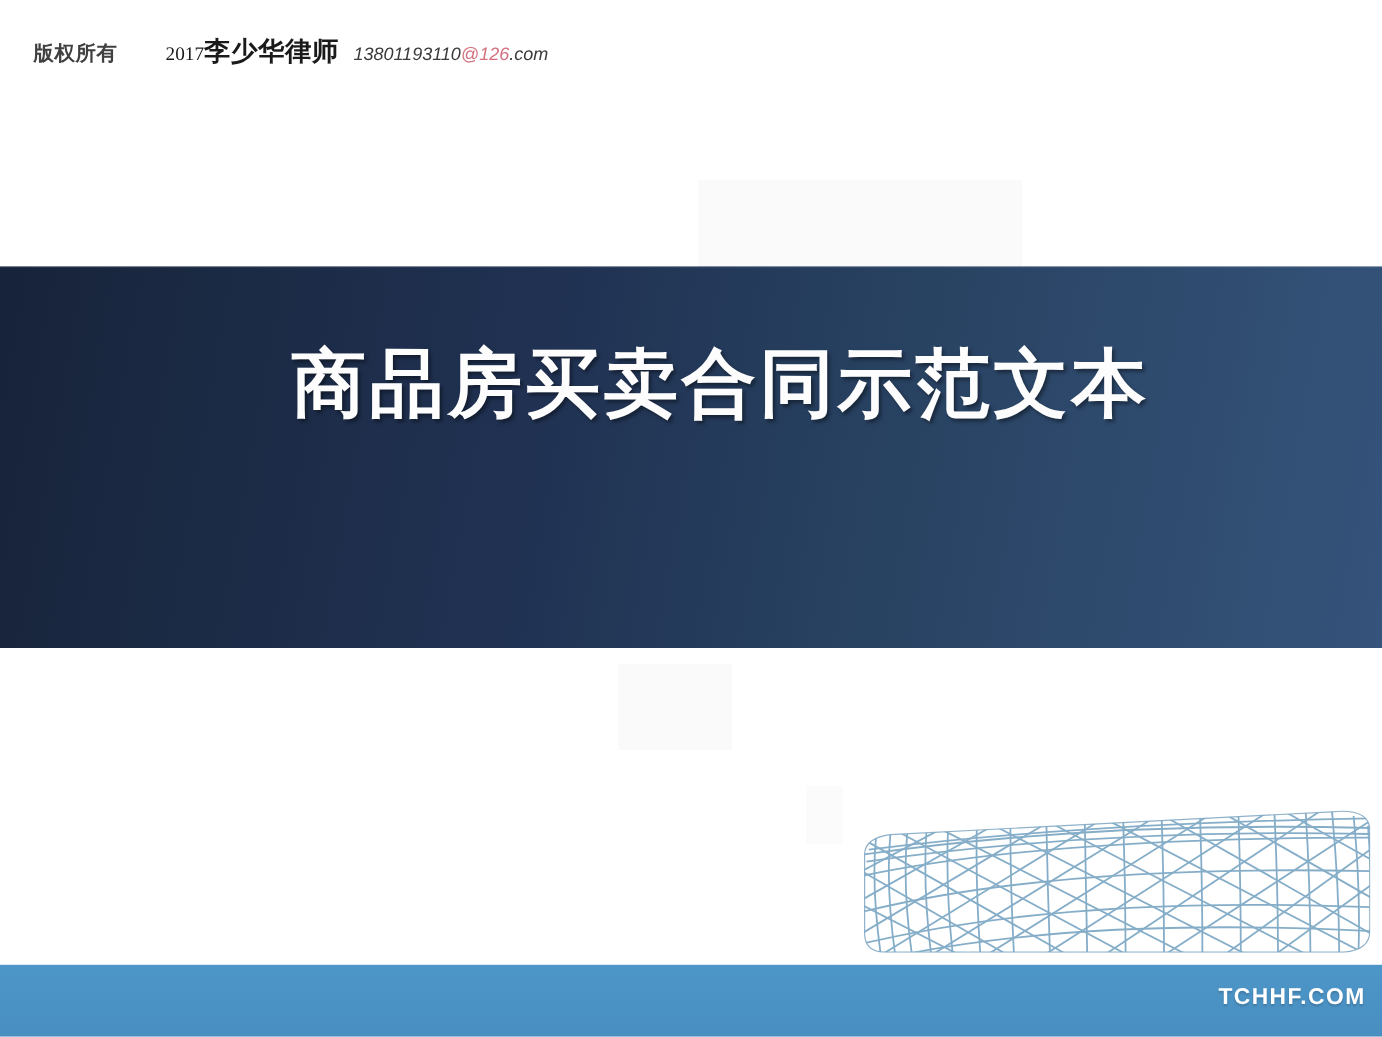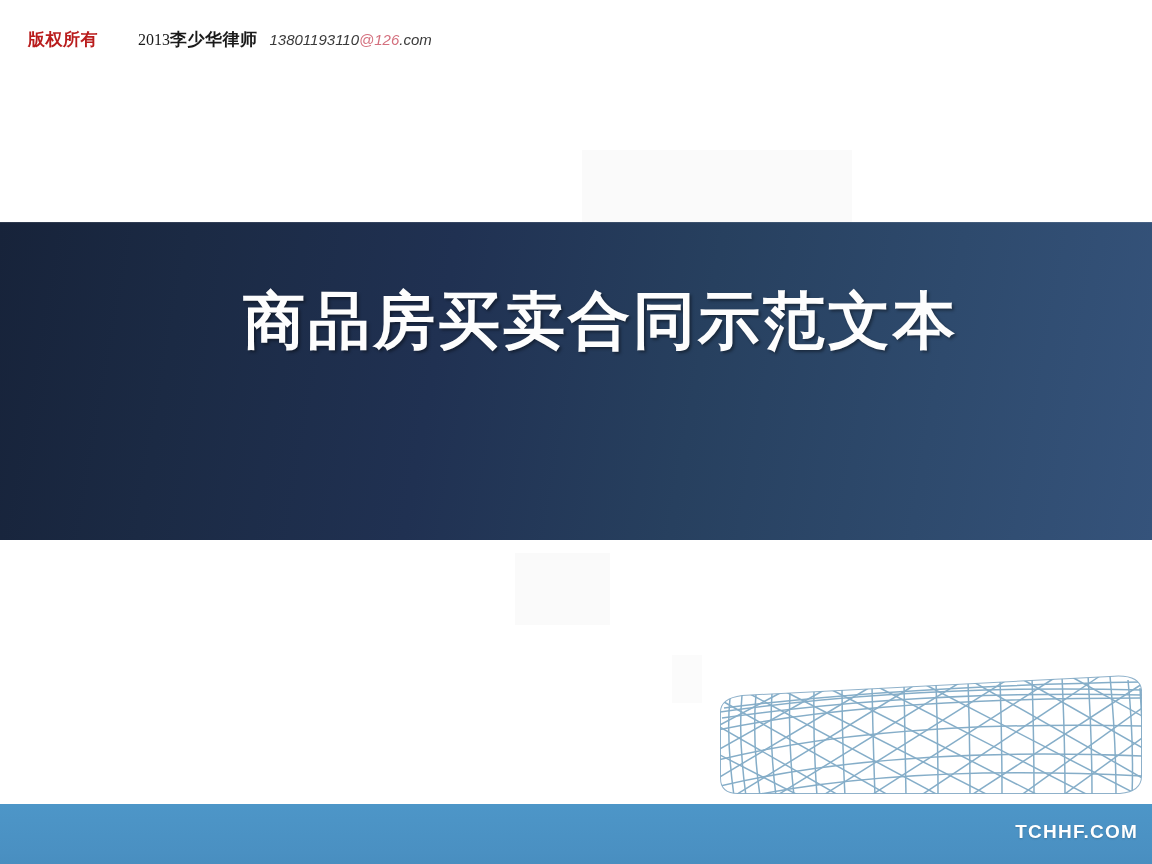--- a/index.html
+++ b/index.html
@@ -53,33 +53,33 @@
     height: 32px;
     display: flex;
     align-items: baseline;
     white-space: nowrap;
   }
   .hdr-copyright {
     margin-left: 28px;
     font-family: "Liberation Sans", sans-serif;
     font-weight: bold;
     font-size: 17px;
-    color: #b91c1c;
+    color: #404040;
     letter-spacing: 0.5px;
   }
   .hdr-year {
     margin-left: 40px;
     font-family: "Liberation Serif", serif;
     font-size: 16px;
     color: #1a1a1a;
   }
   .hdr-name {
     font-family: "Liberation Sans", sans-serif;
     font-weight: bold;
-    font-size: 17px;
+    font-size: 22px;
     color: #1a1a1a;
     letter-spacing: 0.5px;
   }
   .hdr-email {
     margin-left: 12px;
     font-family: Liberation Sans, sans-serif;
     font-style: italic;
     font-size: 15px;
     color: #3a3a3a;
   }
@@ -164,21 +164,21 @@
 <body>
 
 <div class="slide">
 
   <div class="wm-band-right"></div>
   <div class="wm-band-lower"></div>
   <div class="wm-band-tall"></div>
 
   <div class="header">
     <span class="hdr-copyright">版权所有</span>
-    <span class="hdr-year">2013</span>
+    <span class="hdr-year">2017</span>
     <span class="hdr-name">李少华律师</span>
     <span class="hdr-email"><span>13801193110</span><span class="at-part">@126</span><span>.com</span></span>
   </div>
 
   <div class="banner">
     <div class="banner-title">商品房买卖合同示范文本</div>
   </div>
 
   <div class="stadium">
     <svg width="470" height="136" viewBox="0 0 470 136" xmlns="http://www.w3.org/2000/svg">

